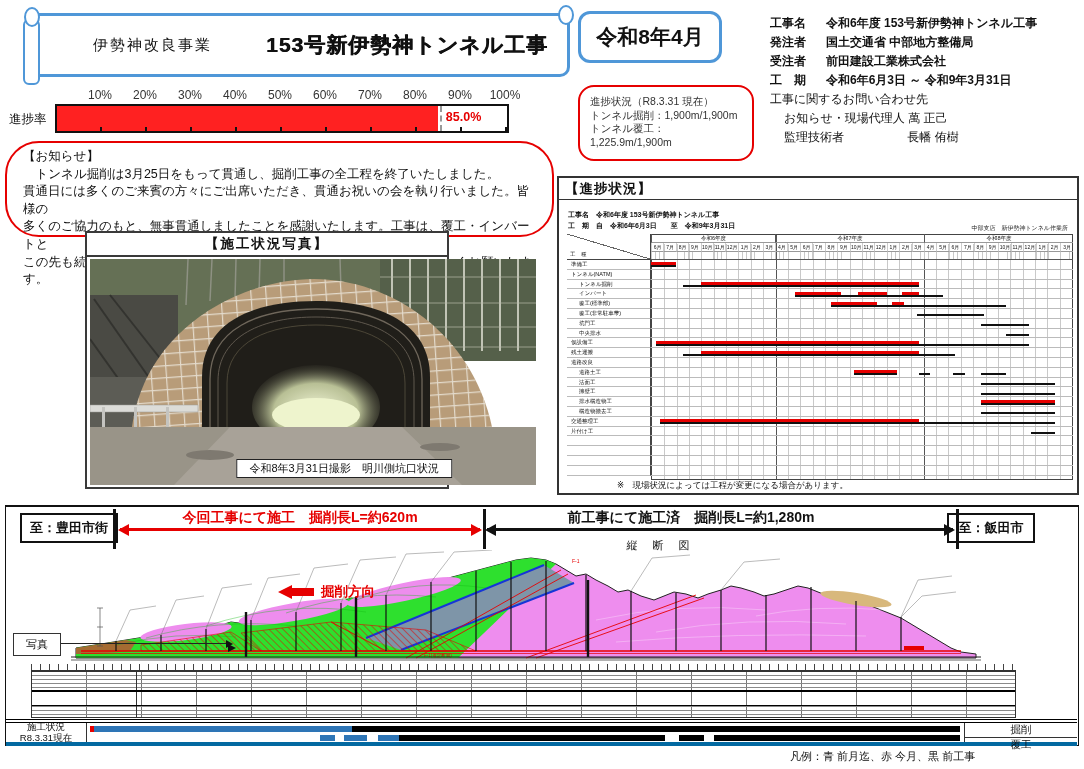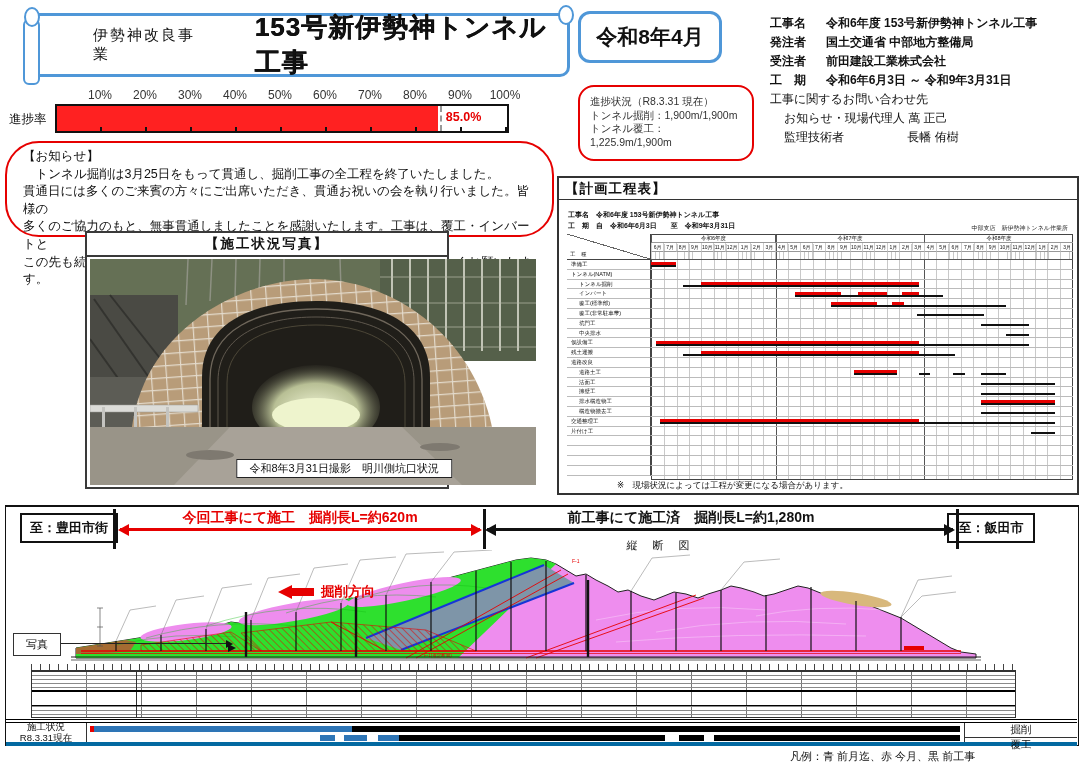--- a/index.html
+++ b/index.html
@@ -6,21 +6,21 @@
   .page{position:relative;width:1084px;height:769px;background:#fff;overflow:hidden;
         font-family:"Liberation Sans","DejaVu Sans",sans-serif;color:#111;}
 
   
   .banner{position:absolute;left:28px;top:13px;width:536px;height:58px;border:3px solid #4f97d8;
           border-radius:10px;display:flex;align-items:center;background:#fff;}
   .banner .curl{position:absolute;width:12px;height:16px;border:2.5px solid #4f97d8;border-radius:50%;background:#fff;}
   .curl-l{left:-7px;top:-9px;} .curl-r{right:-7px;top:-11px;}
   .banner-roll{position:absolute;left:-8px;top:3px;width:13px;height:62px;border:2.5px solid #4f97d8;border-radius:6px;background:#fff;}
   .banner-label{margin-left:62px;font-size:15px;letter-spacing:2px;}
-  .banner-title{margin-left:54px;font-size:26px;font-weight:900;letter-spacing:1px;text-shadow:0.6px 0 #000;}
+  .banner-title{margin-left:54px;font-size:21px;font-weight:900;letter-spacing:1px;text-shadow:0.6px 0 #000;text-align:right;}
 
   
   .badge{position:absolute;left:578px;top:11px;width:138px;height:46px;border:3px solid #4f97d8;border-radius:12px;
          display:flex;align-items:center;justify-content:center;font-size:21px;font-weight:bold;background:#fff;}
   .statusbox{position:absolute;left:578px;top:85px;width:176px;height:76px;border:2px solid #e60000;border-radius:16px;
              padding:8px 10px;font-size:10.5px;line-height:13.5px;color:#333;box-sizing:border-box;}
 
   
   .info{position:absolute;left:770px;top:14px;width:312px;font-size:12px;}
   .info-row{display:flex;line-height:19px;font-weight:bold;}
@@ -272,21 +272,21 @@
         <rect x="0" y="146" width="108" height="7" fill="#dcdcd8" stroke="#9a9a96" stroke-width="0.5"></rect>
         <rect x="12" y="148" width="3" height="20" fill="#c4c4c0"></rect>
           <rect x="44" y="148" width="3" height="20" fill="#c4c4c0"></rect>
         <rect x="76" y="148" width="3" height="20" fill="#c4c4c0"></rect>
       </svg>
       <div class="photo-caption">令和8年3月31日撮影　明川側坑口状況</div>
     </div>
   </div>
 
   <div class="sched">
-    <div class="stitle">【計画工程表】</div>
+    <div class="stitle">【進捗状況】</div>
     <div class="smeta1">工事名　令和6年度 153号新伊勢神トンネル工事</div>
     <div class="smeta2">工　期　自　令和6年6月3日　　至　令和9年3月31日</div>
     <div class="soffice">中部支店　新伊勢神トンネル作業所</div>
     <div class="gantt" id="gantt">
         <div class="g-grid">
           <div class="g-mline" style="left: 2.94118%;"></div>
           <div class="g-mline" style="left: 5.88235%;"></div>
           <div class="g-mline" style="left: 8.82353%;"></div>
           <div class="g-mline" style="left: 11.7647%;"></div>
           <div class="g-mline" style="left: 14.7059%;"></div>

